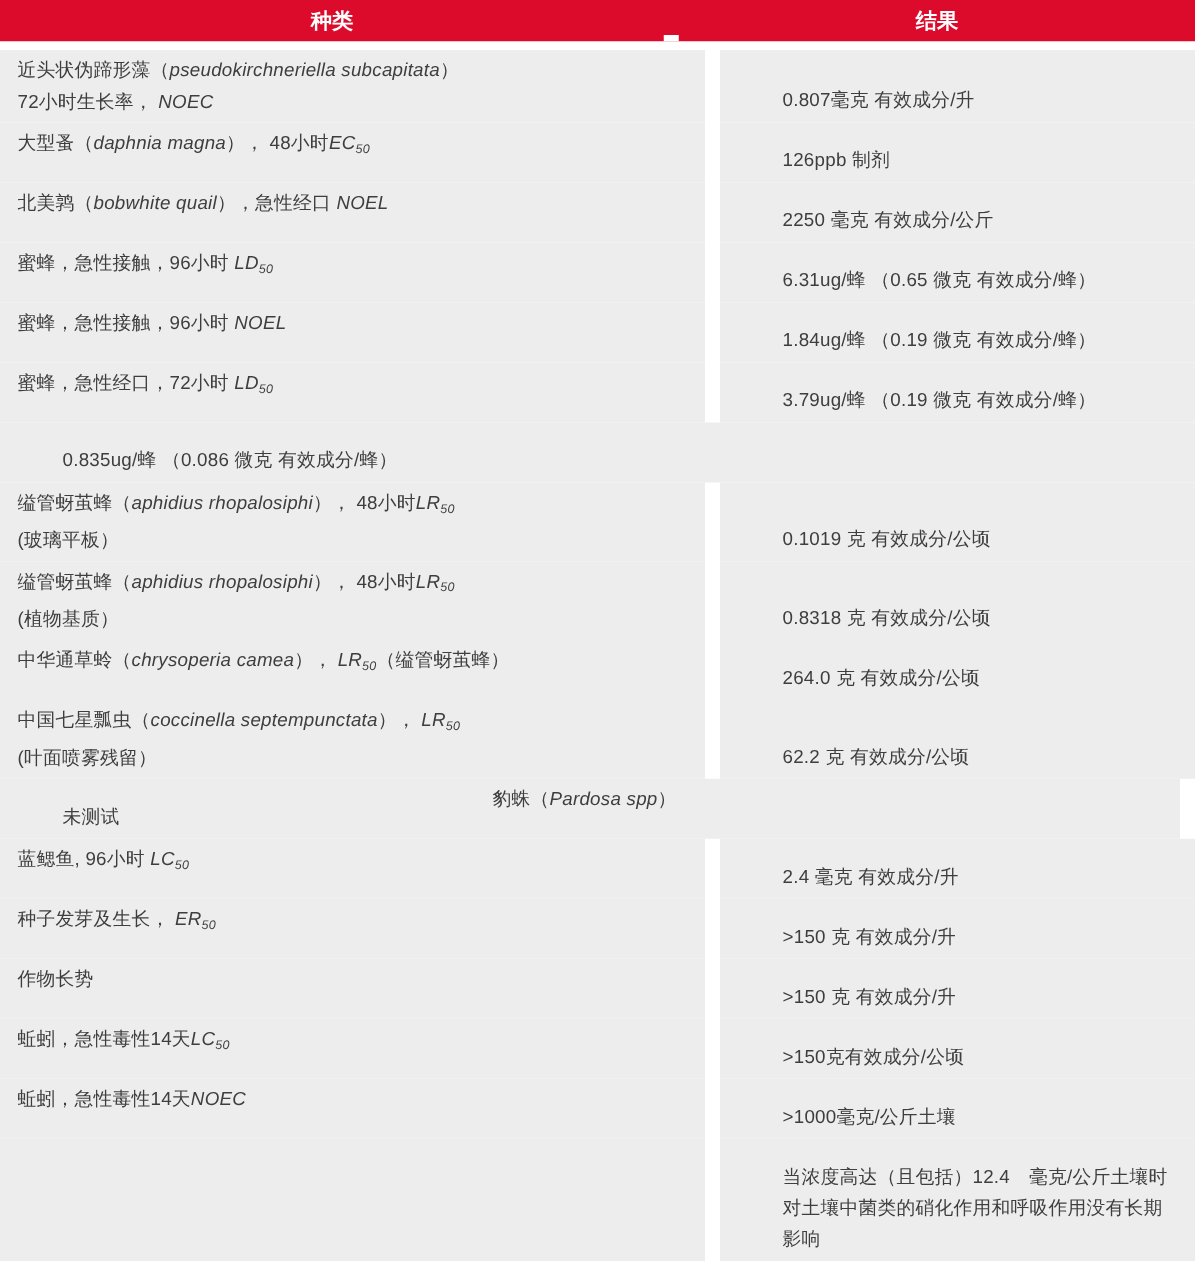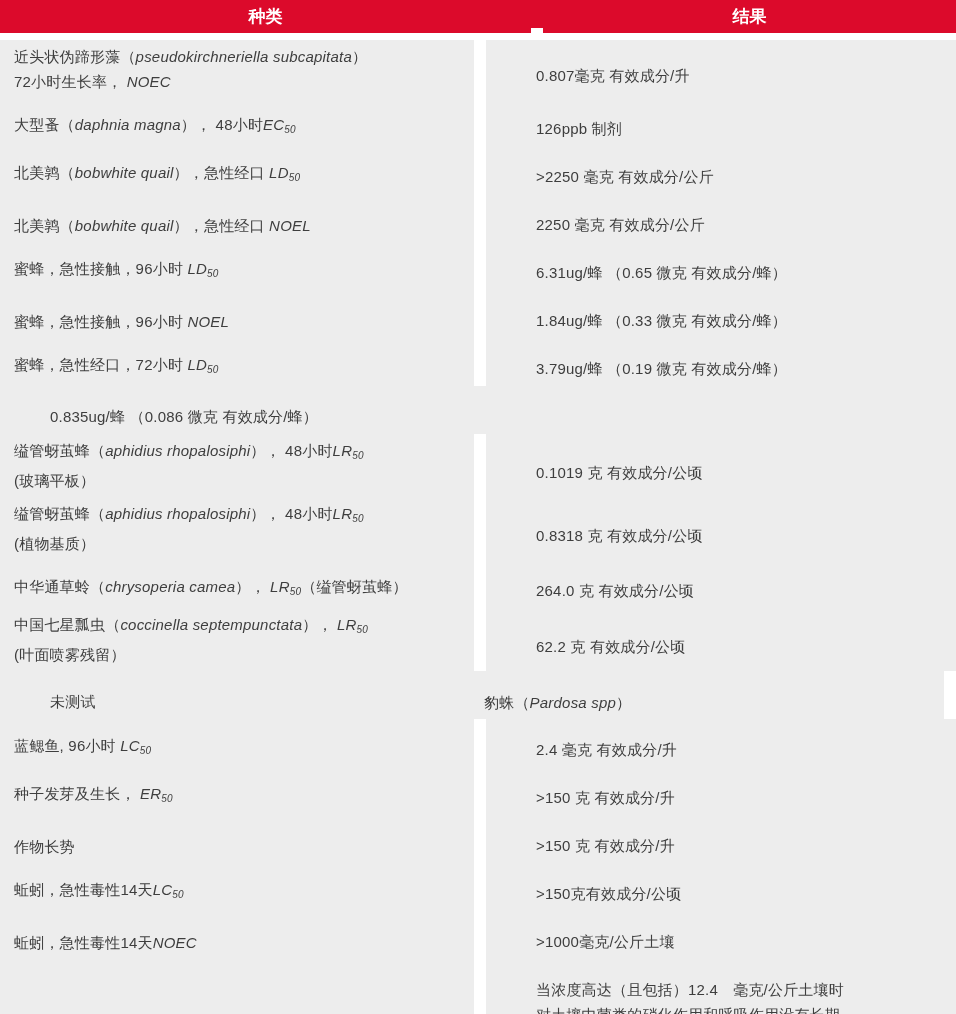--- a/index.html
+++ b/index.html
@@ -50,32 +50,32 @@
   #rows .row {
     display: flex;
     margin-top: 0;
   }
   #rows .row:first-child { margin-top: 7px; }
   .cell {
     background: var(--row-bg, #ededed);
     box-sizing: border-box;
   }
   .cell-left {
-    width: 474px;
+    width: 564px;
     margin-right: 12px;
     padding: 4px 16px 4px 14px;
     display: flex;
     flex-direction: column;
-    justify-content: flex-end;
+    justify-content: space-between;
     min-height: 32px;
   }
   .cell-right {
     flex: 1;
     display: flex;
-    align-items: center;
+    align-items: flex-end;
     padding: 18px 18px 5px 50px;
     min-height: 32px;
   }
   .line, .result-text {
     font-size: 15px;
     line-height: 25px;
     letter-spacing: 0.2px;
   }
   .result-text { max-width: 312px; }
   .i { font-style: italic; }
@@ -111,48 +111,40 @@
       <div class="row">
         <div class="cell cell-left">
           <div class="line"><span>大型蚤（</span><span class="i">daphnia magna</span><span>）， 48小时</span><span class="i">EC</span><span class="i sub">50</span></div>
         </div>
         <div class="cell cell-right">
           <div class="result-text">126ppb 制剂</div>
         </div>
       </div>
       <div class="row">
         <div class="cell cell-left">
-          <div class="line"><span>北美鹑（</span><span class="i">bobwhite quail</span><span>），急性经口 </span><span class="i">LD</span><span class="i sub">50</span></div>
-        </div>
-        <div class="cell cell-right">
-          <div class="result-text">&gt;2250 毫克 有效成分/公斤</div>
-        </div>
-      </div>
-      <div class="row">
-        <div class="cell cell-left">
           <div class="line"><span>北美鹑（</span><span class="i">bobwhite quail</span><span>），急性经口 </span><span class="i">NOEL</span></div>
         </div>
         <div class="cell cell-right">
           <div class="result-text">2250 毫克 有效成分/公斤</div>
         </div>
       </div>
       <div class="row">
         <div class="cell cell-left">
           <div class="line"><span>蜜蜂，急性接触，96小时 </span><span class="i">LD</span><span class="i sub">50</span></div>
         </div>
         <div class="cell cell-right">
           <div class="result-text">6.31ug/蜂 （0.65 微克 有效成分/蜂）</div>
         </div>
       </div>
       <div class="row">
         <div class="cell cell-left">
           <div class="line"><span>蜜蜂，急性接触，96小时 </span><span class="i">NOEL</span></div>
         </div>
         <div class="cell cell-right">
-          <div class="result-text">1.84ug/蜂 （0.33 微克 有效成分/蜂）</div>
+          <div class="result-text">1.84ug/蜂 （0.19 微克 有效成分/蜂）</div>
         </div>
       </div>
       <div class="row">
         <div class="cell cell-left">
           <div class="line"><span>蜜蜂，急性经口，72小时 </span><span class="i">LD</span><span class="i sub">50</span></div>
         </div>
         <div class="cell cell-right">
           <div class="result-text">3.79ug/蜂 （0.19 微克 有效成分/蜂）</div>
         </div>
       </div>

